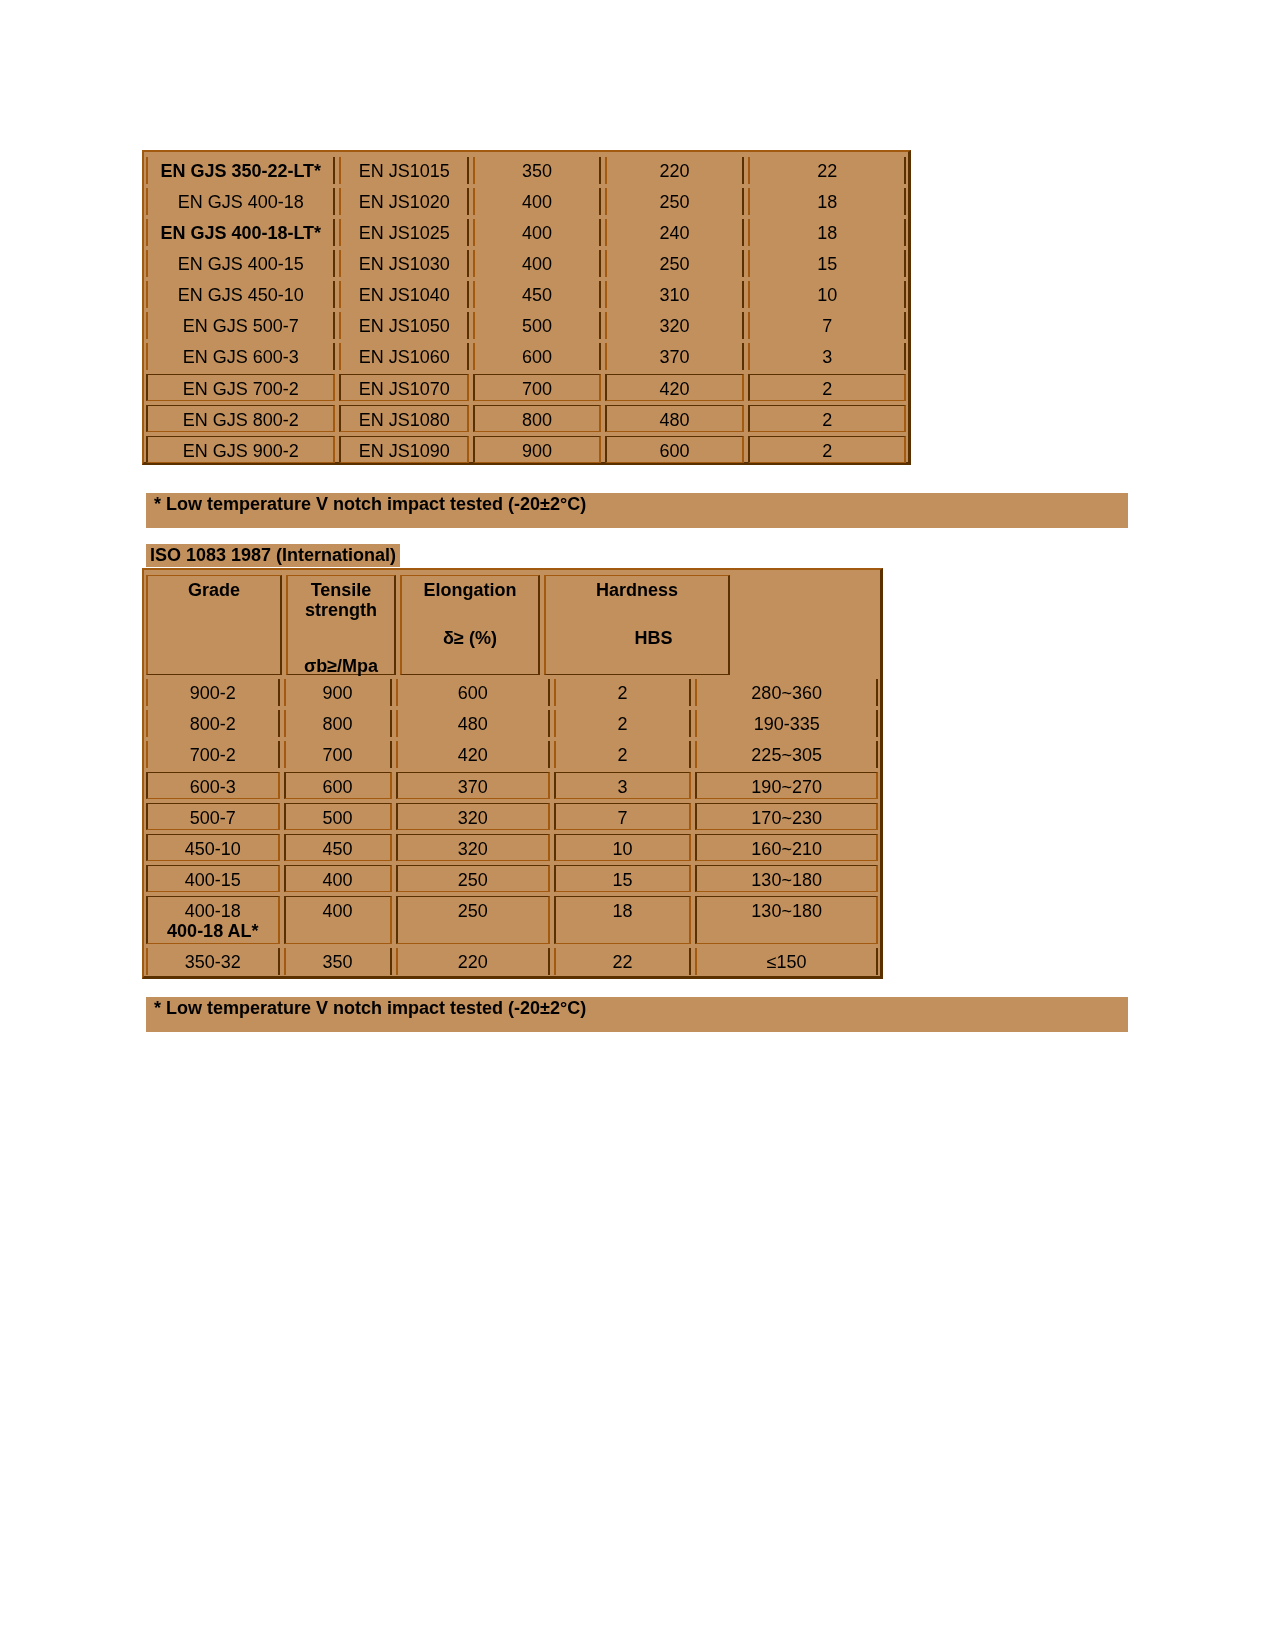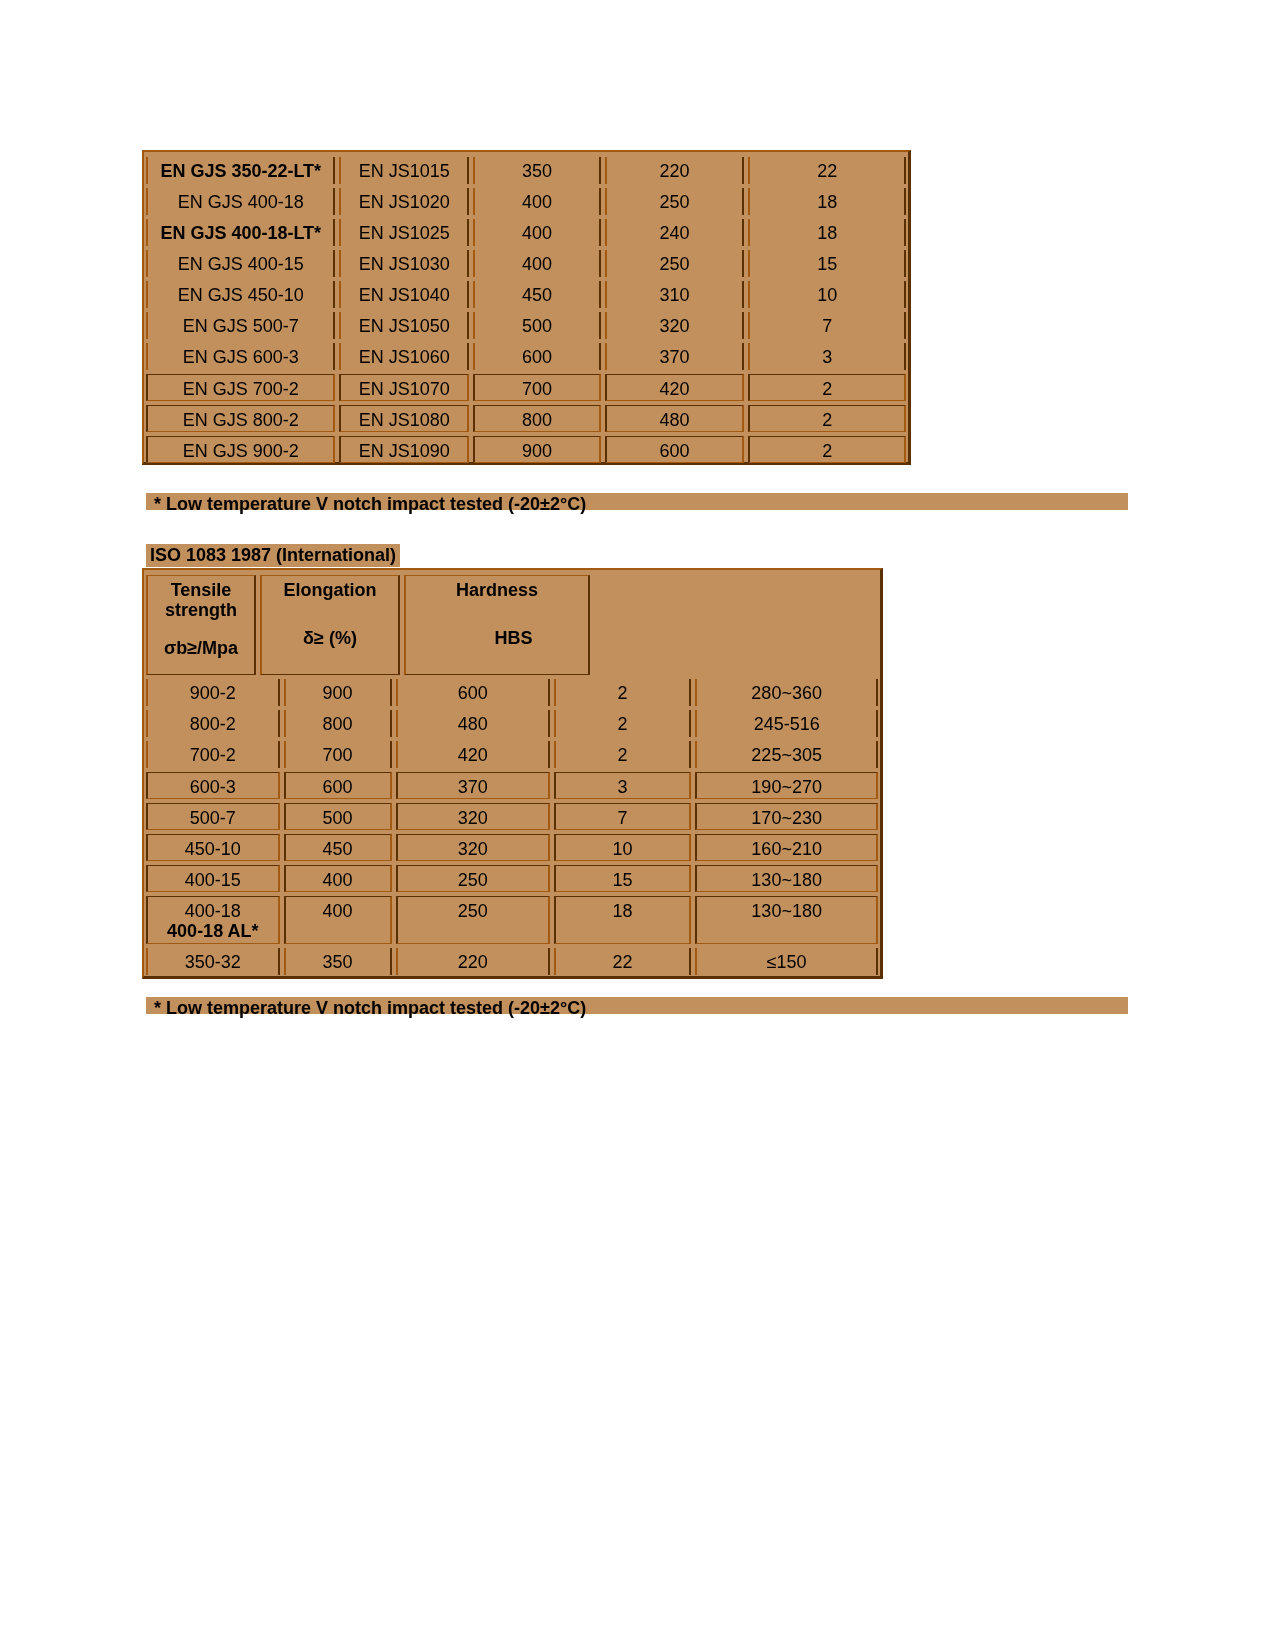--- a/index.html
+++ b/index.html
@@ -5,21 +5,21 @@
   html, body { margin:0; padding:0; background:#ffffff; }
   body { width:1275px; height:1650px; position:relative; overflow:hidden;
          font-family:"Liberation Sans", "DejaVu Sans", sans-serif; color:#000; }
   .tbl { position:absolute; background:#c2905c; border-top:2px solid #a25a10; border-left:2px solid #a25a10;
          border-right:3px solid #5a3000; border-bottom:3px solid #5a3000; box-sizing:border-box; }
   .row { display:flex; }
   .cell { box-sizing:border-box; margin:2px; text-align:center; font-size:18px; line-height:20px;
           border-left:2px solid #a25a10; border-right:2px solid #5a3000; }
   .row.boxed .cell { border-top:1px solid #5a3000; border-bottom:1px solid #a25a10; border-left:2px solid #5a3000; border-right:2px solid #a25a10; }
   .bold { font-weight:bold; }
-  .note { position:absolute; left:146px; width:982px; height:17px; background:#c2905c;
+  .note { position:absolute; left:146px; width:982px; height:35px; background:#c2905c;
           font-weight:bold; font-size:18px; line-height:23px; padding-left:8px; box-sizing:border-box; }
   .caption { position:absolute; left:146px; top:544px; height:23px; background:#c2905c; font-weight:bold;
              font-size:18px; line-height:23px; padding:0 4px; }
   #t1 { left:142px; top:150px; width:769px; height:315px; padding:3px 0 0 0; }
   #t1 .row { height:31px; }
   #t1 .cell { height:27px; padding-top:4px; }
   #t1 .c0{width:190px;} #t1 .c1{width:130px;} #t1 .c2{width:128px;} #t1 .c3{width:140px;} #t1 .c4{width:158px;}
   #t2 { left:142px; top:568px; width:741px; height:411px; padding:3px 0 0 0; }
   #t2 .c0{width:136px;} #t2 .c1{width:110px;} #t2 .c2{width:157px;} #t2 .c3{width:140px;} #t2 .c4{width:186px;}
   #t2 .hdr .cell { height:100px; font-weight:bold; padding-top:4px; border-top:1px solid #a25a10; border-bottom:1px solid #5a3000;}
@@ -102,23 +102,24 @@
       <div class="cell c4">2</div>
     </div>
 </div>
 
 <div class="note" style="top:493px;">* Low temperature V notch impact tested (-20±2°C)</div>
 
 <div class="caption">ISO 1083 1987 (International)</div>
 
 <div class="tbl" id="t2">
   <div class="row hdr">
+    <div class="cell c0"><span>Grade</span></div>
     <div class="cell c1">
         <span class="sub">Tensile strength</span>
-        <span class="sub" style="margin-top:18px;">σb≥/Mpa</span>
+        <span class="sub" style="margin-top:36px;">σb≥/Mpa</span>
       </div>
     <div class="cell c3">
         <span class="sub">Elongation</span>
         <span class="sub" style="margin-top:28px;">δ≥ (%)</span>
       </div>
     <div class="cell c4">
         <span class="sub">Hardness</span>
         <span class="sub" style="margin-top:28px;padding-left:33px;">HBS</span>
       </div>
   </div>
@@ -127,21 +128,21 @@
       <div class="cell c1">900</div>
       <div class="cell c2">600</div>
       <div class="cell c3">2</div>
       <div class="cell c4">280~360</div>
     </div>
   <div class="row r">
       <div class="cell c0">800-2</div>
       <div class="cell c1">800</div>
       <div class="cell c2">480</div>
       <div class="cell c3">2</div>
-      <div class="cell c4">245-516</div>
+      <div class="cell c4">190-335</div>
     </div>
   <div class="row r">
       <div class="cell c0">700-2</div>
       <div class="cell c1">700</div>
       <div class="cell c2">420</div>
       <div class="cell c3">2</div>
       <div class="cell c4">225~305</div>
     </div>
   <div class="row r boxed">
       <div class="cell c0">600-3</div>

